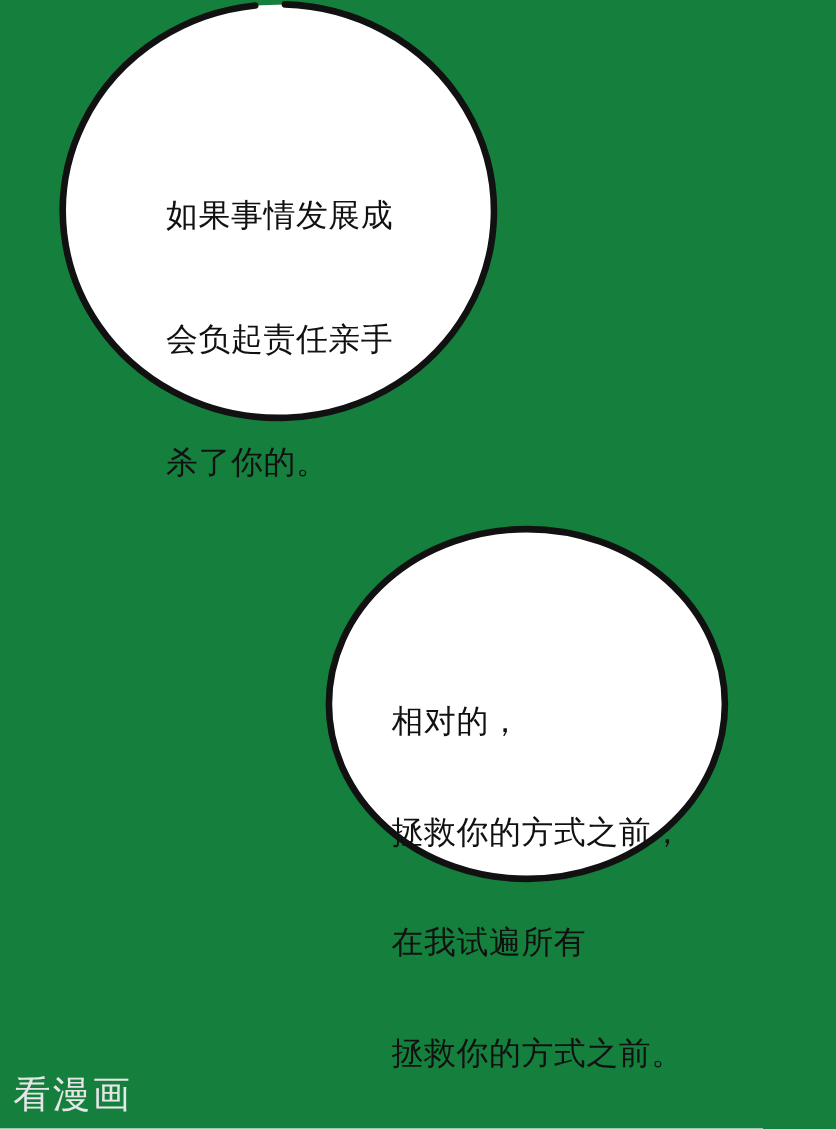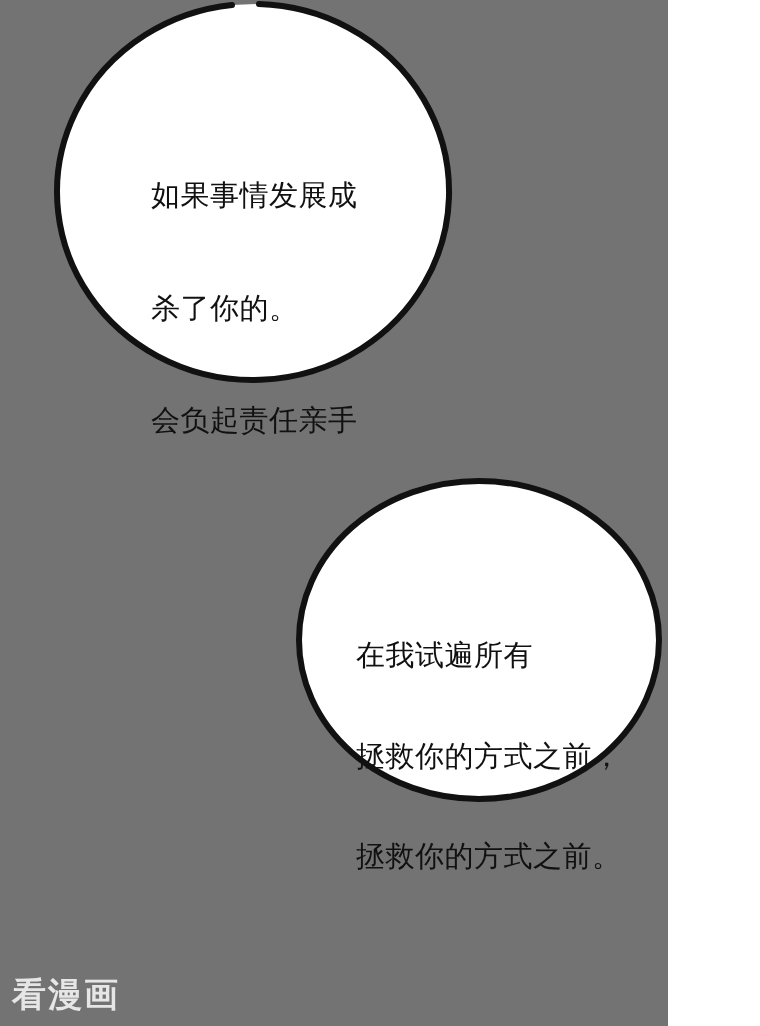--- a/index.html
+++ b/index.html
@@ -10,22 +10,22 @@
     body {
       width: 760px;
       height: 1026px;
       position: relative;
       overflow: hidden;
       font-family: "DejaVu Sans", "Liberation Sans", sans-serif;
     }
     .panel {
       position: absolute;
       left: 0; top: 0;
-      width: 668px; height: 1026px;
-      background: #737373;
+      width: 760px; height: 1026px;
+      background: #15803d;
     }
     svg.bubbles {
       position: absolute;
       left: 0; top: 0;
       width: 760px; height: 1026px;
     }
     .bubble-text {
       position: absolute;
       color: #111111;
       font-size: 29px;
@@ -47,41 +47,41 @@
     }
     .watermark {
       position: absolute;
       left: 12px;
       top: 972px;
       font-size: 34px;
       color: #e6e6e6;
       letter-spacing: 2px;
       font-family: "DejaVu Sans", sans-serif;
       filter: blur(0.6px);
-      font-weight: bold;
     }
   </style>
 </head>
 <body>
 
 <div class="panel">
   <svg class="bubbles" viewBox="0 0 760 1026">
 
     <path d="M 232 5
              A 196 188 0 1 0 259 4" fill="#ffffff" stroke="#111111" stroke-width="6" stroke-linecap="round"></path>
 
     <ellipse cx="479" cy="640" rx="180" ry="159" fill="#ffffff" stroke="#111111" stroke-width="6"></ellipse>
   </svg>
 
   <div id="text1" class="bubble-text">
     <span class="line">如果事情发展成</span>
+    <span class="line">会负起责任亲手</span>
     <span class="line">杀了你的。</span>
-    <span class="line">会负起责任亲手</span>
   </div>
 
   <div id="text2" class="bubble-text">
+    <span class="line">相对的，</span>
+    <span class="line">拯救你的方式之前，</span>
     <span class="line">在我试遍所有</span>
-    <span class="line">拯救你的方式之前，</span>
     <span class="line">拯救你的方式之前。</span>
   </div>
 
   <div class="watermark">看漫画</div>
 </div>
 
 </body></html>

